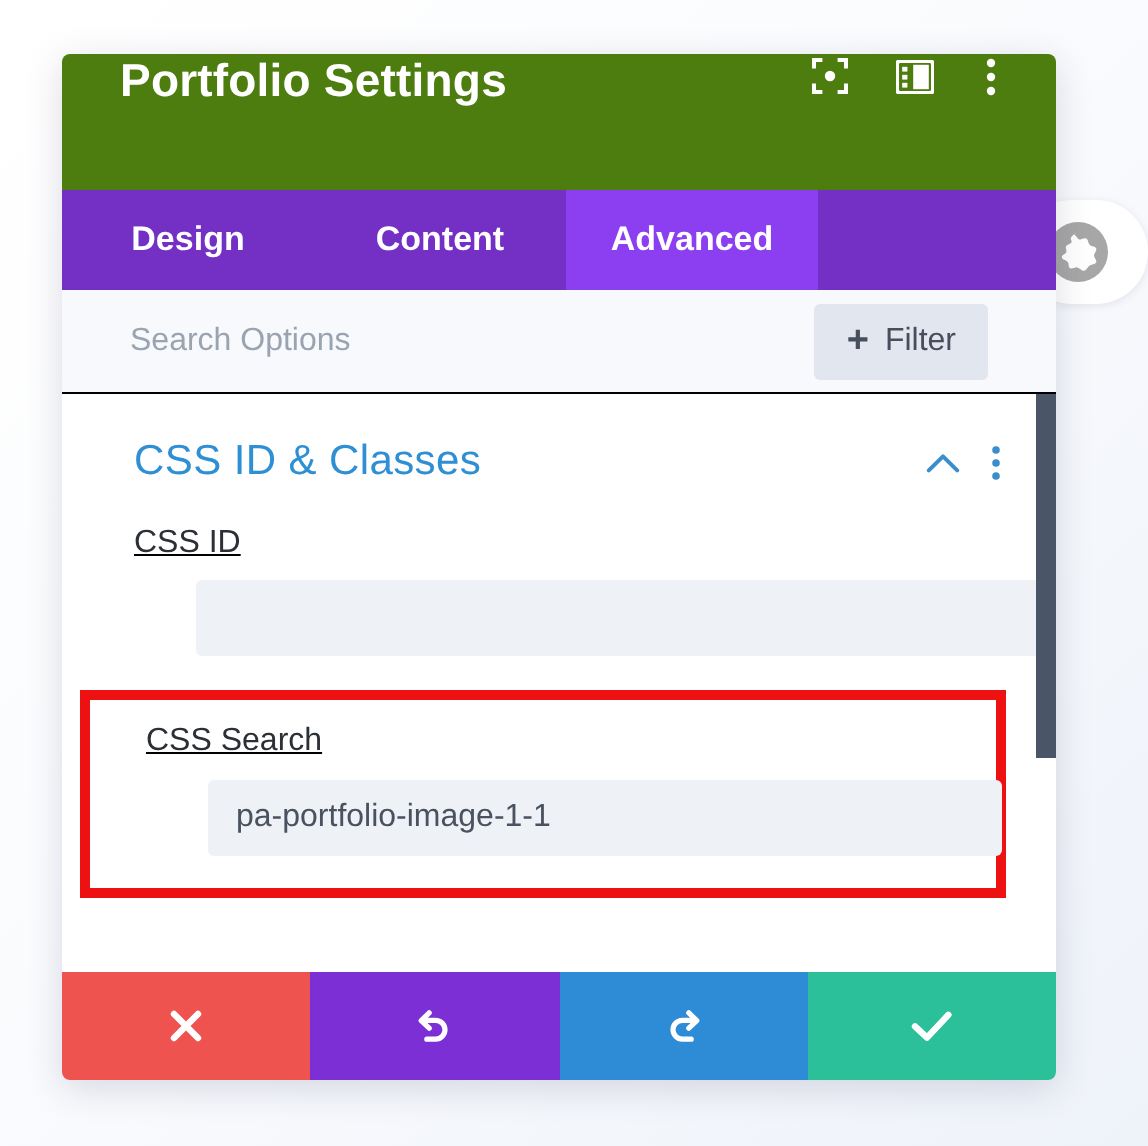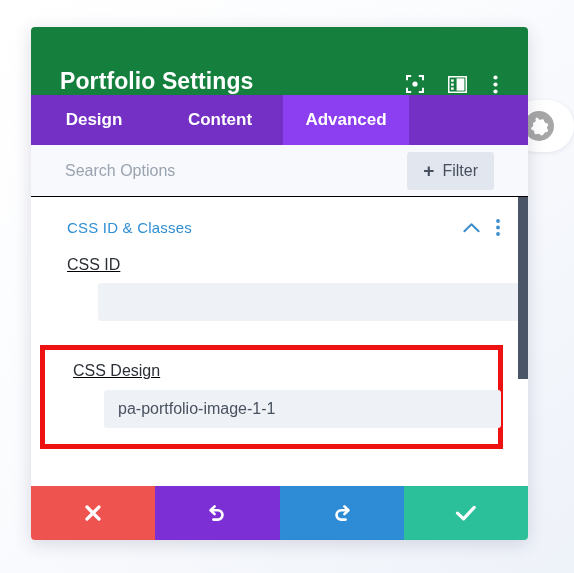--- a/index.html
+++ b/index.html
@@ -39,23 +39,23 @@
     width: 497px; height: 513px;
     background: #ffffff;
     border-radius: 4px;
     box-shadow: 0 4px 18px rgba(45,45,90,.16);
     display: flex; flex-direction: column;
     overflow: hidden;
   }
 
   
   .modal-header {
-    background: #15803d;
+    background: #4d7c0f;
     height: 68px;
-    display: flex; align-items: flex-end;
+    display: flex; align-items: flex-start;
     padding: 0 26px 0 29px;
     flex: 0 0 68px;
   }
   .modal-title {
     color: #ffffff;
     font-size: 23px;
     font-weight: bold;
     letter-spacing: .1px;
     flex: 1 1 auto;
     white-space: nowrap;
@@ -144,21 +144,21 @@
     cursor: pointer;
   }
 
   .section-head {
     display: flex; align-items: center;
     padding: 22px 28px 0 36px;
   }
   .section-title {
     flex: 1 1 auto;
     color: #2f8fd4;
-    font-size: 15px;
+    font-size: 21px;
     font-weight: normal;
     letter-spacing: .2px;
   }
   .section-ctrls { display: flex; align-items: center; gap: 16px; color: #3c8dcc; }
   .section-ctrls .ic { cursor: pointer; display: flex; align-items: center; }
 
   .field { padding: 0 36px; margin-top: 20px; text-decoration: underline; }
   .field-label {
     color: #2b2f36;
     font-size: 16px;
@@ -289,21 +289,21 @@
       </div>
     </div>
 
     <div class="field">
       <div class="field-label">CSS ID</div>
       <input class="field-input" type="text" value="" style="">
     </div>
 
     <div class="highlight-box">
       <div class="field">
-        <div class="field-label">CSS Design</div>
+        <div class="field-label">CSS Search</div>
         <input class="field-input" type="text" value="pa-portfolio-image-1-1" style="">
       </div>
     </div>
 
   </div>
 
   <div class="modal-footer">
 
     <button class="fbtn" style="background:#ef5350">
       <span>

